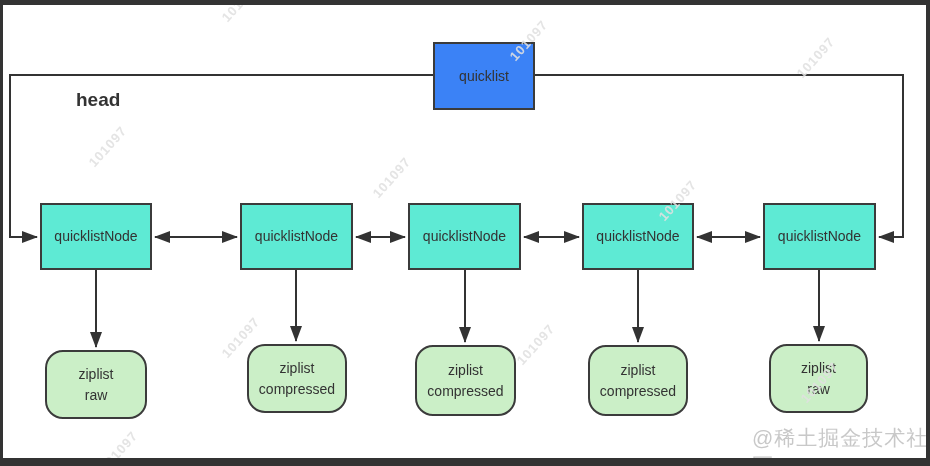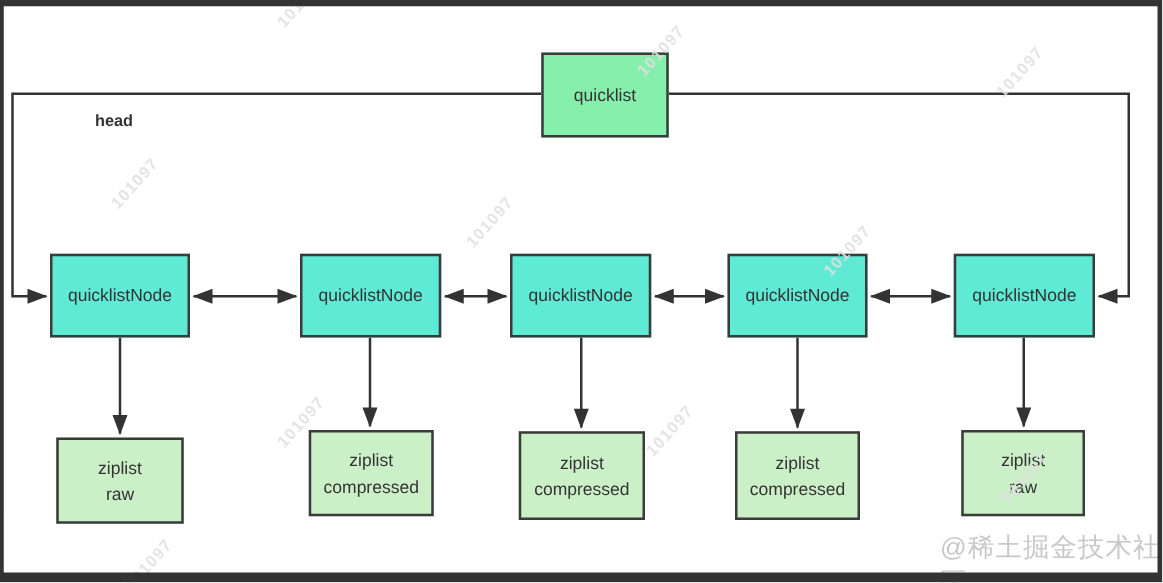--- a/index.html
+++ b/index.html
@@ -36,28 +36,28 @@
     display: flex;
     flex-direction: column;
     align-items: center;
     justify-content: center;
     text-align: center;
     color: #333333;
     font-size: 14px;
     z-index: 2;
     line-height: 1.45;
   }
-  .pink   { background: #86efac; }
+  .pink   { background: #3b82f6; }
   .yellow { background: #5eead4; }
-  .green  { background: #cbefc7; }
+  .green  { background: #cbefc7; border-radius: 18px; }
   .head-label {
     position: absolute;
     left: 76px;
     top: 89px;
-    font-size: 13px;
+    font-size: 19px;
     font-weight: bold;
     color: #333333;
     z-index: 2;
   }
   .watermark {
     position: absolute;
     color: rgba(224, 224, 224, 0.88);
     font-size: 13px;
     font-weight: bold;
     letter-spacing: 1px;

